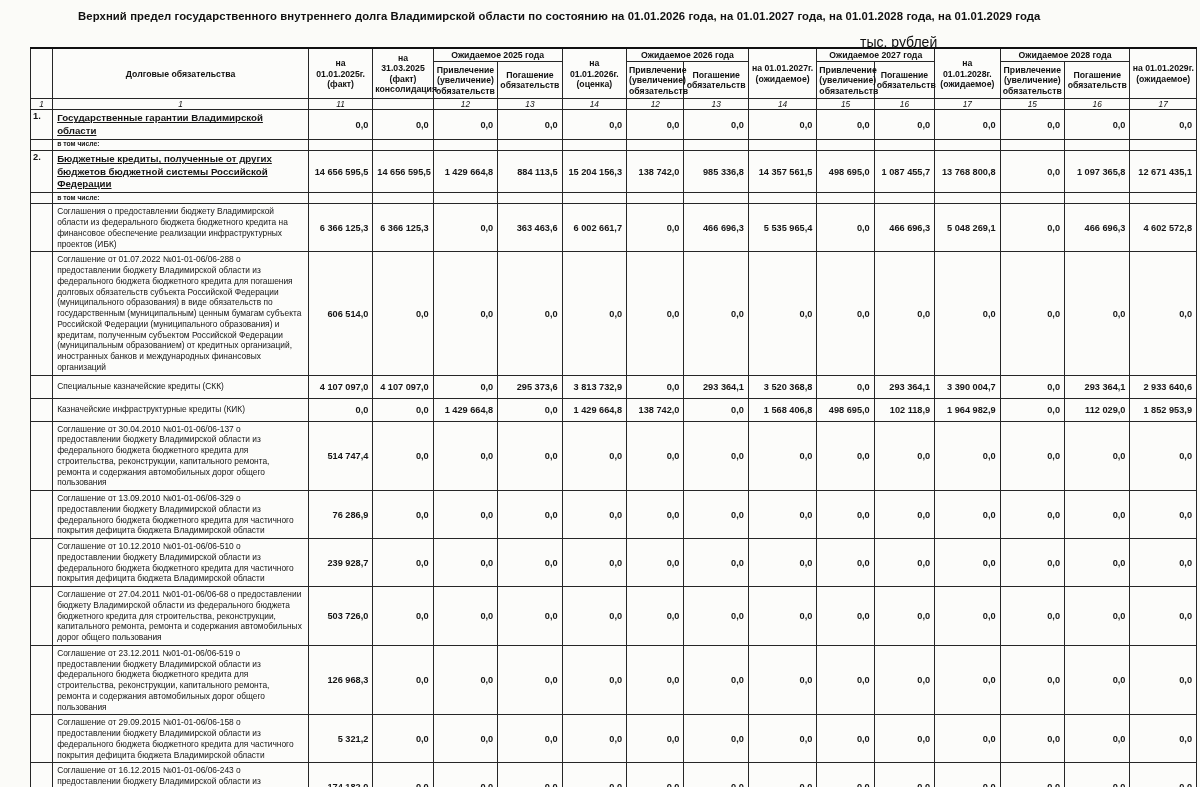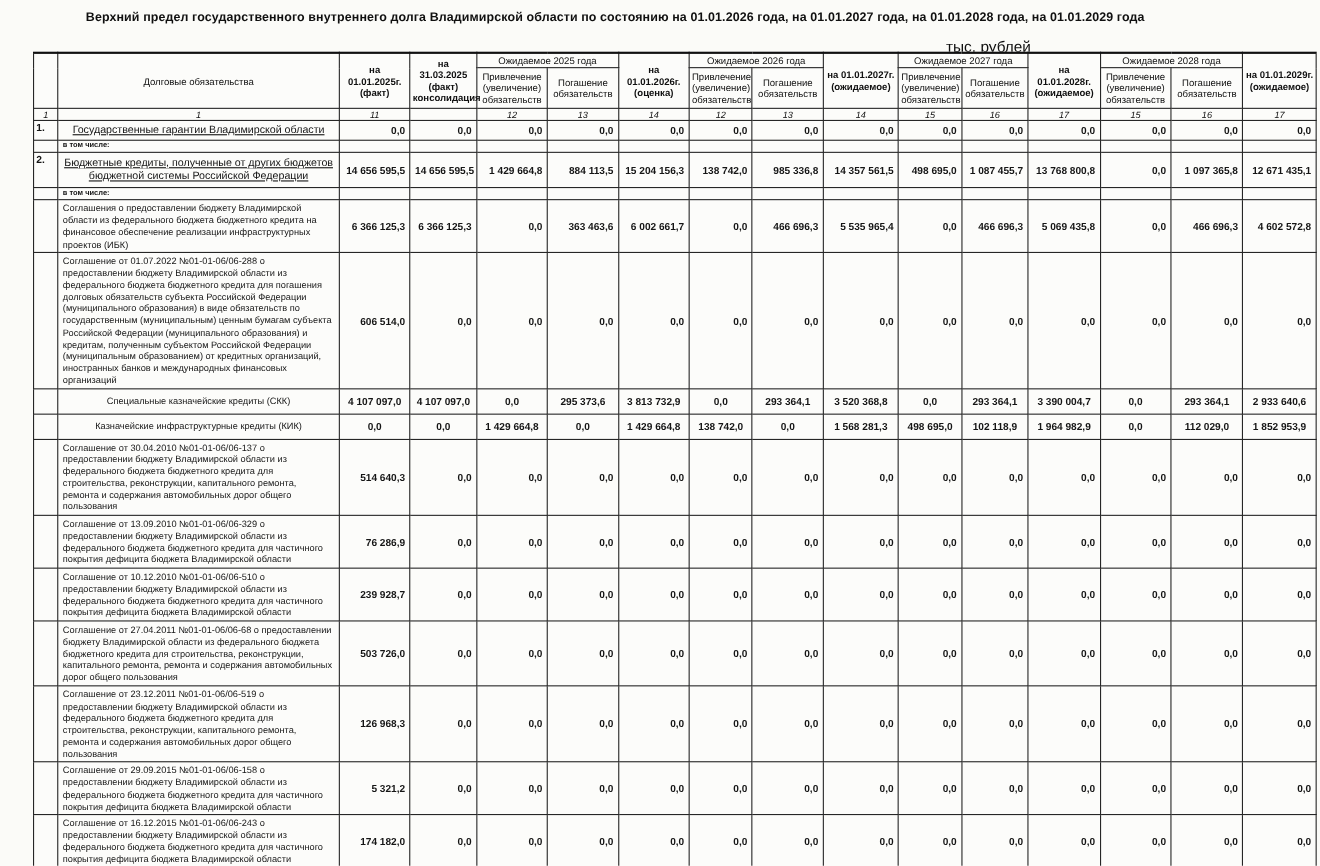--- a/index.html
+++ b/index.html
@@ -27,46 +27,46 @@
     width: 1167px;
     border-collapse: collapse; table-layout: fixed;
     background: #fcfcfa;
   }
   table.debt, table.debt th, table.debt td {
     border: 1px solid #262626;
   }
   table.debt { border-top: 2.5px solid #111; border-left: 1.5px solid #111; }
 
   thead th {
-    font-size: 8.7px; font-weight: 400; text-align: center;
+    font-size: 8.7px; font-weight: 700; text-align: center;
     vertical-align: middle; padding: 1px 2px; line-height: 1.2;
     color: #101010;
   }
   thead th.bcol { font-weight: 700; }
   thead tr.h2 th { height: 34px; }
   thead tr.h3 td {
     font-style: italic; font-size: 8.3px; font-weight: 400;
     text-align: center; height: 10px; padding: 0 2px; color: #101010;
   }
 
   td { vertical-align: middle; }
   .c-num   { font-size: 9.3px; font-weight: 700; text-align: left; padding: 1px 2px; vertical-align: top; }
   .c-label { font-size: 8.4px; text-align: left; padding: 2px 4px; line-height: 1.28; }
   .c-val   { font-size: 9.2px; font-weight: 700; text-align: right; padding: 1px 4px; white-space: nowrap; }
 
   tr.r-section .c-label, tr.r-section-sm .c-label {
-    font-weight: 400; text-decoration: underline; text-align: center; font-size: 9.7px;
+    font-weight: 700; text-decoration: underline; text-align: left; font-size: 9.7px;
   }
   tr.r-section-sm td { height: 13px; }
   tr.r-section td    { height: 27px; }
   tr.r-subnote td    { height: 8px; }
   tr.r-subnote .c-label { font-size: 6.8px; font-weight: 700; text-decoration: none; text-align: left; padding: 0 2px 1px 4px; }
   tr.r-item-md td { height: 33px; }
   tr.r-item-xl td { height: 84px; }
-  tr.r-item-sm td { height: 20px; text-align: center; }
+  tr.r-item-sm td { height: 20px; }
   tr.r-item-sm .c-label { padding-top: 1px; padding-bottom: 1px; }
   tr.r-item td    { height: 40px; }
   tr.r-item-lg td { height: 46px; }
 </style>
 </head>
 <body>
 
 <div class="page">
 
   <div class="page-title">Верхний предел государственного внутреннего долга Владимирской области по состоянию на 01.01.2026 года, на 01.01.2027 года, на 01.01.2028 года, на 01.01.2029 года</div>
@@ -214,21 +214,21 @@
           <td class="c-val">6 366 125,3</td>
           <td class="c-val">6 366 125,3</td>
           <td class="c-val">0,0</td>
           <td class="c-val">363 463,6</td>
           <td class="c-val">6 002 661,7</td>
           <td class="c-val">0,0</td>
           <td class="c-val">466 696,3</td>
           <td class="c-val">5 535 965,4</td>
           <td class="c-val">0,0</td>
           <td class="c-val">466 696,3</td>
-          <td class="c-val">5 069 435,8</td>
+          <td class="c-val">5 048 269,1</td>
           <td class="c-val">0,0</td>
           <td class="c-val">466 696,3</td>
           <td class="c-val">4 602 572,8</td>
         </tr>
         <tr class="r-item-xl">
           <td class="c-num"></td>
           <td class="c-label">Соглашение от 01.07.2022 №01-01-06/06-288 о предоставлении бюджету Владимирской области из федерального бюджета бюджетного кредита для погашения долговых обязательств субъекта Российской Федерации (муниципального образования) в виде обязательств по государственным (муниципальным) ценным бумагам субъекта Российской Федерации (муниципального образования) и кредитам, полученным субъектом Российской Федерации (муниципальным образованием) от кредитных организаций, иностранных банков и международных финансовых организаций</td>
           <td class="c-val">606 514,0</td>
           <td class="c-val">0,0</td>
           <td class="c-val">0,0</td>
@@ -265,32 +265,32 @@
         <tr class="r-item-sm">
           <td class="c-num"></td>
           <td class="c-label">Казначейские инфраструктурные кредиты (КИК)</td>
           <td class="c-val">0,0</td>
           <td class="c-val">0,0</td>
           <td class="c-val">1 429 664,8</td>
           <td class="c-val">0,0</td>
           <td class="c-val">1 429 664,8</td>
           <td class="c-val">138 742,0</td>
           <td class="c-val">0,0</td>
-          <td class="c-val">1 568 281,3</td>
+          <td class="c-val">1 568 406,8</td>
           <td class="c-val">498 695,0</td>
           <td class="c-val">102 118,9</td>
           <td class="c-val">1 964 982,9</td>
           <td class="c-val">0,0</td>
           <td class="c-val">112 029,0</td>
           <td class="c-val">1 852 953,9</td>
         </tr>
         <tr class="r-item-lg">
           <td class="c-num"></td>
           <td class="c-label">Соглашение от 30.04.2010 №01-01-06/06-137 о предоставлении бюджету Владимирской области из федерального бюджета бюджетного кредита для строительства, реконструкции, капитального ремонта, ремонта и содержания автомобильных дорог общего пользования</td>
-          <td class="c-val">514 640,3</td>
+          <td class="c-val">514 747,4</td>
           <td class="c-val">0,0</td>
           <td class="c-val">0,0</td>
           <td class="c-val">0,0</td>
           <td class="c-val">0,0</td>
           <td class="c-val">0,0</td>
           <td class="c-val">0,0</td>
           <td class="c-val">0,0</td>
           <td class="c-val">0,0</td>
           <td class="c-val">0,0</td>
           <td class="c-val">0,0</td>

